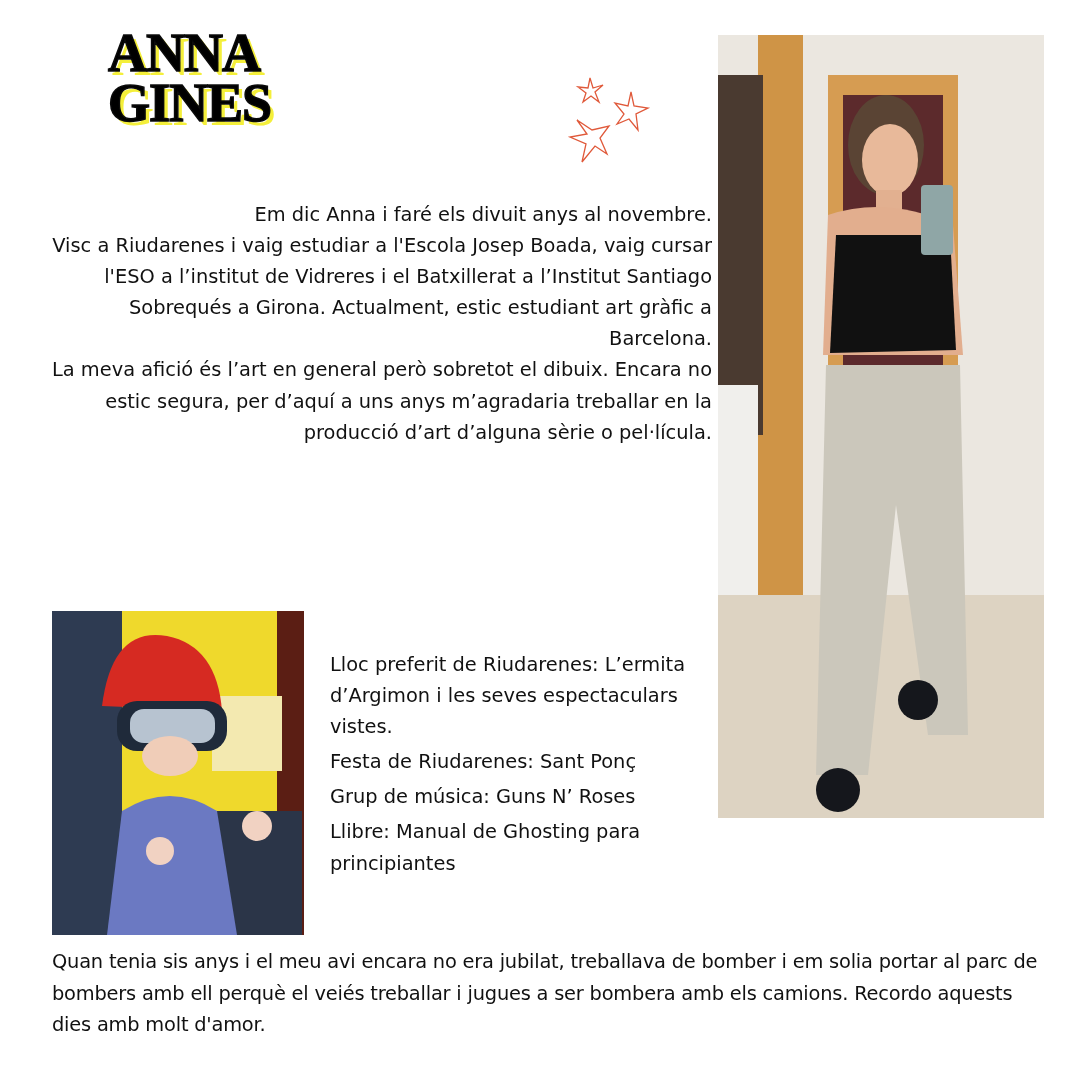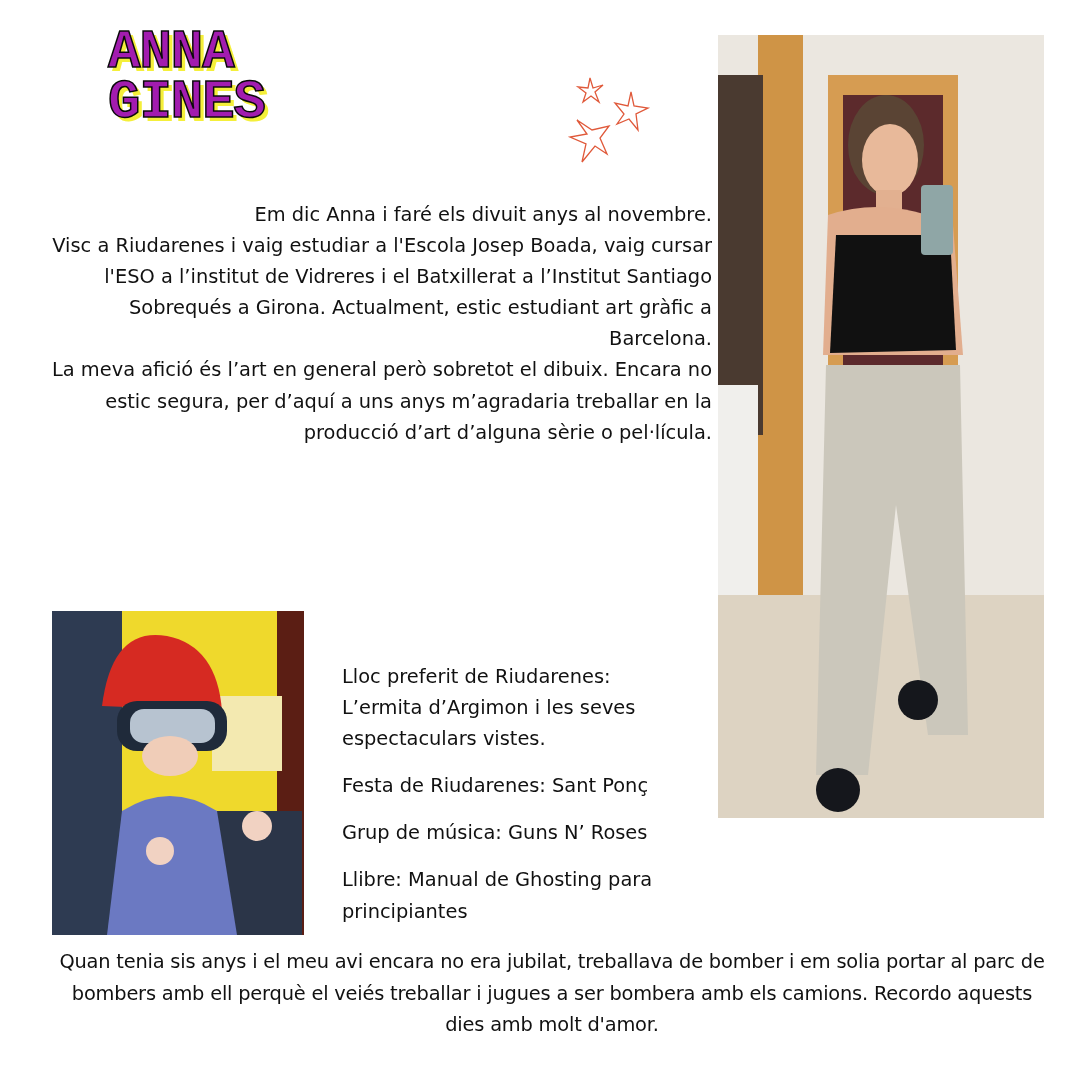--- a/index.html
+++ b/index.html
@@ -1,36 +1,36 @@
 <!DOCTYPE html>
 <html><head>
   <meta charset="utf-8">
   <style>
     html, body { margin: 0; padding: 0; background: #ffffff; }
     body { width: 1080px; height: 1080px; position: relative; overflow: hidden;
       font-family: "DejaVu Sans", sans-serif; color: #111111; }
     .title { position: absolute; left: 108px; top: 28px; margin: 0;
-      font-family: Liberation Mono, monospace; font-weight: 900; font-size: 54px;
-      line-height: 50px; letter-spacing: -1px; color: #a21caf;
+      font-family: Liberation Serif, serif; font-weight: 900; font-size: 54px;
+      line-height: 50px; letter-spacing: -1px; color: #000000;
       text-shadow: 4px 4px 0 #f4ef3a; }
     .title span { display: block; -webkit-text-stroke: 1.5px #0a0a0a; }
     .stars { position: absolute; left: 565px; top: 70px; width: 100px; height: 100px; }
     .bio { position: absolute; left: 52px; top: 199px; width: 660px;
       font-size: 19.4px; line-height: 31.1px; }
     .bio p { margin: 0; text-align: right; }
     .photo { position: absolute; overflow: hidden; }
     .photo-main { left: 718px; top: 35px; width: 326px; height: 783px;
       background: linear-gradient(90deg, #e9e6e0 0%, #e9e6e0 12%, #c98a3e 13%, #d9a25a 20%, #e6ddd0 28%, #ece7df 85%, #f3f1ee 100%); }
     .photo-kid { left: 52px; top: 611px; width: 252px; height: 324px;
       background: linear-gradient(90deg, #2c3e58 0%, #3a4b66 25%, #e2c84a 38%, #f0dc2e 70%, #6b2c1c 92%, #5a1f14 100%); }
     .facts { position: absolute; left: 326px; top: 645px; width: 380px;
       font-size: 19.4px; line-height: 31.1px; }
-    .facts p { margin: 16px; }
+    .facts p { margin: 4px; }
     .memory { position: absolute; left: 52px; top: 946px; width: 1000px;
-      font-size: 19.4px; line-height: 31.5px; letter-spacing: -0.2px; text-align: center; }
+      font-size: 19.4px; line-height: 31.5px; letter-spacing: -0.2px; }
   </style>
 </head>
 <body>
 
 <h1 class="title">
   <span>ANNA</span>
   <span>GINES</span>
 </h1>
 
 <svg class="stars" viewBox="0 0 100 100" fill="none" stroke="#e0593a" stroke-width="1.3" stroke-linejoin="miter">

